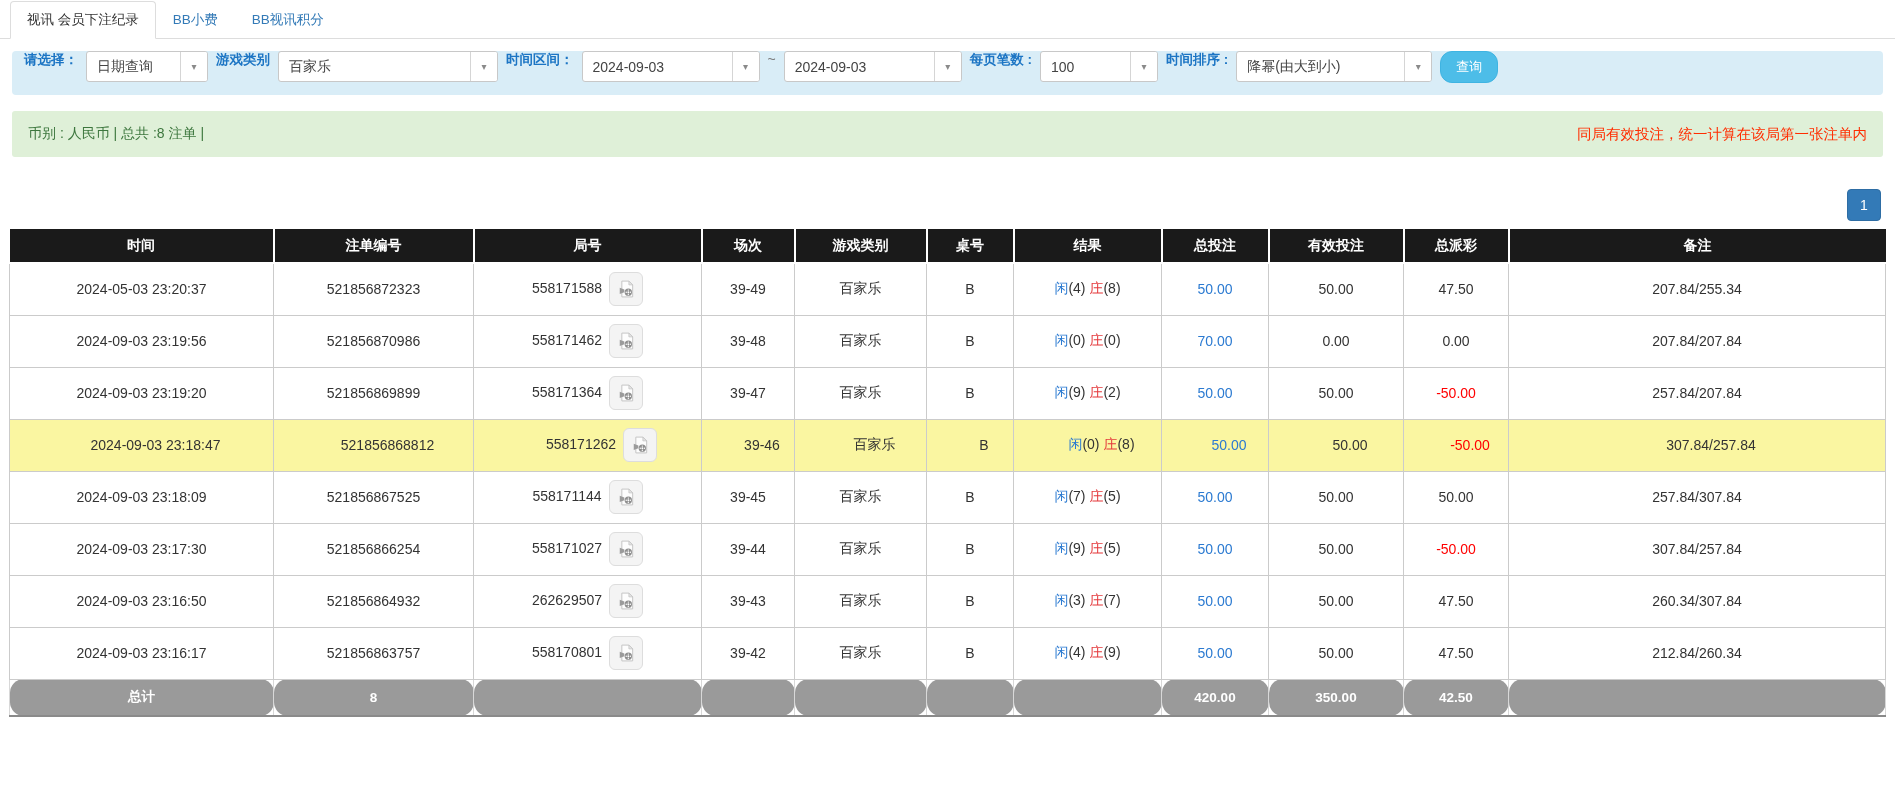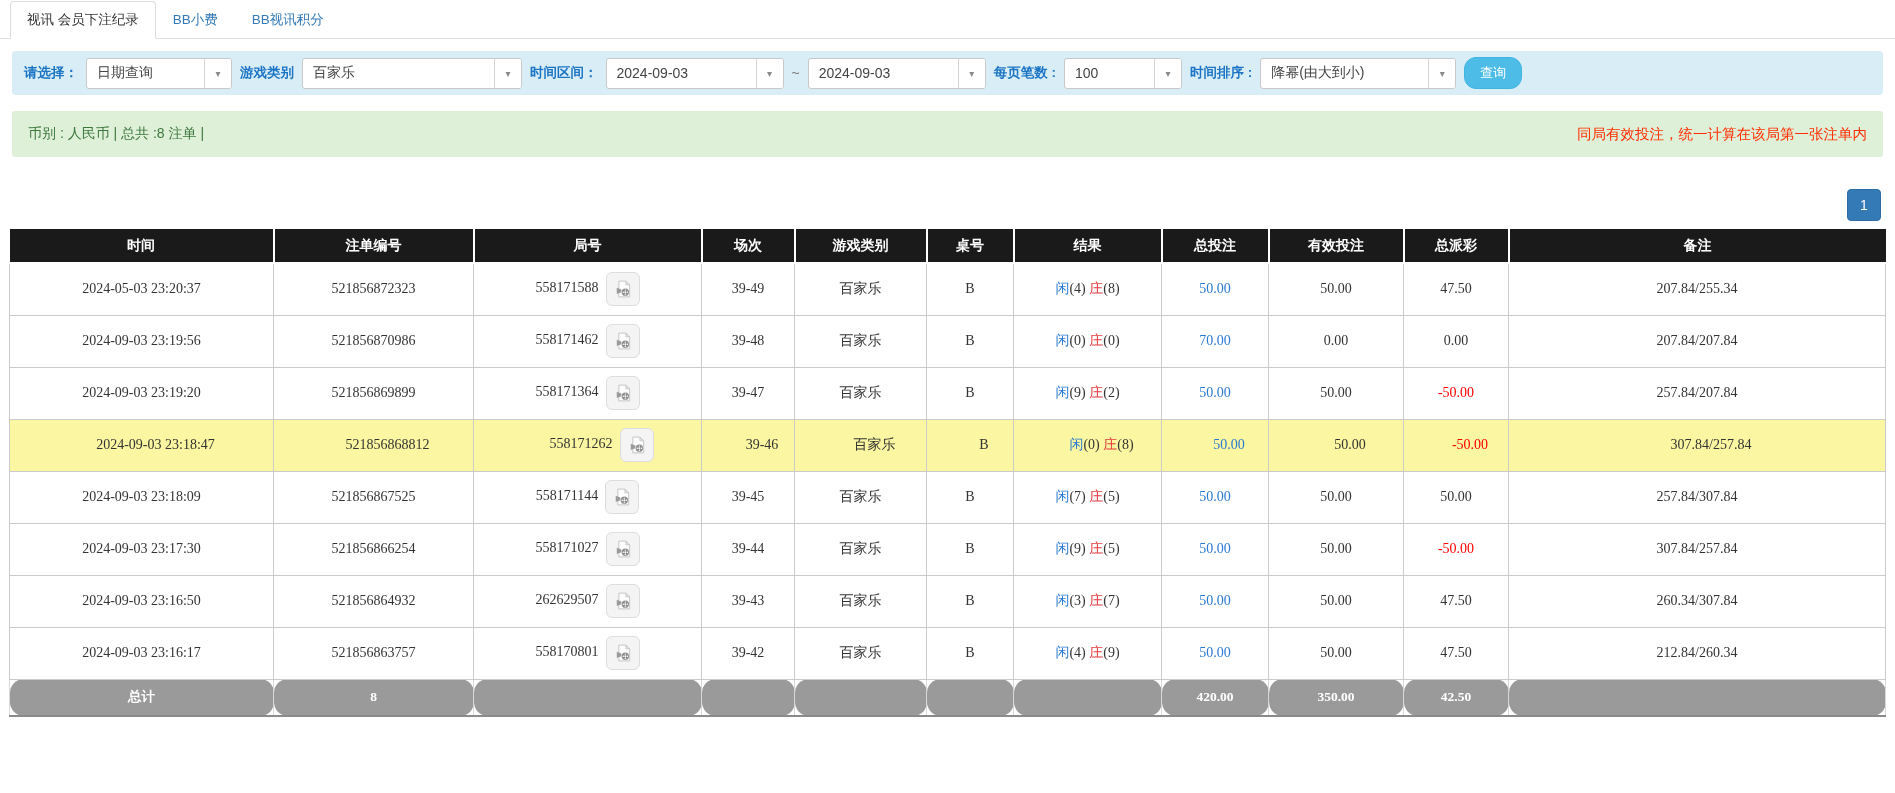--- a/index.html
+++ b/index.html
@@ -34,21 +34,20 @@
     border-color: #ddd #ddd #fff #ddd;
   }
 
   
   .filterbar {
     margin: 12px 12px 0 12px;
     background: #d9edf7;
     border-radius: 4px;
     height: 44px;
     display: flex;
-    align-items: center;
     gap: 8px;
     padding: 0 12px;
   }
   .flabel {
     color: #1c75c4;
     font-weight: bold;
     font-size: 13.5px;
     white-space: nowrap;
   }
   .sel {
@@ -73,21 +72,21 @@
     width: 27px;
     align-self: stretch;
     border-left: 1px solid #d5d5d5;
     display: flex;
     align-items: center;
     justify-content: center;
     color: #8a8a8a;
     font-size: 10px;
     background: #fff;
   }
-  .sel-type  { width: 146px; }
+  .sel-type  { width: 122px; }
   .sel-game  { width: 220px; }
   .sel-date  { width: 178px; }
   .sel-size  { width: 118px; }
   .sel-sort  { width: 196px; }
   .tilde { color: #777; }
   .query-btn {
     background: #4dbde8;
     color: #fff;
     border: 1px solid #3fb4e2;
     border-radius: 12px;
@@ -129,21 +128,20 @@
     cursor: pointer;
     font-family: inherit;
   }
 
   
   table.records {
     width: calc(100% - 18px);
     margin: 2px 9px 10px 9px;
     border-collapse: collapse;
     table-layout: fixed;
-    font-family: Liberation Serif, serif;
   }
   table.records th {
     background: #1a1a1a;
     color: #fff;
     font-weight: bold;
     font-size: 14px;
     height: 34px;
     border-right: 2px solid #fff;
     border-bottom: 2px solid #fff;
     white-space: nowrap;

